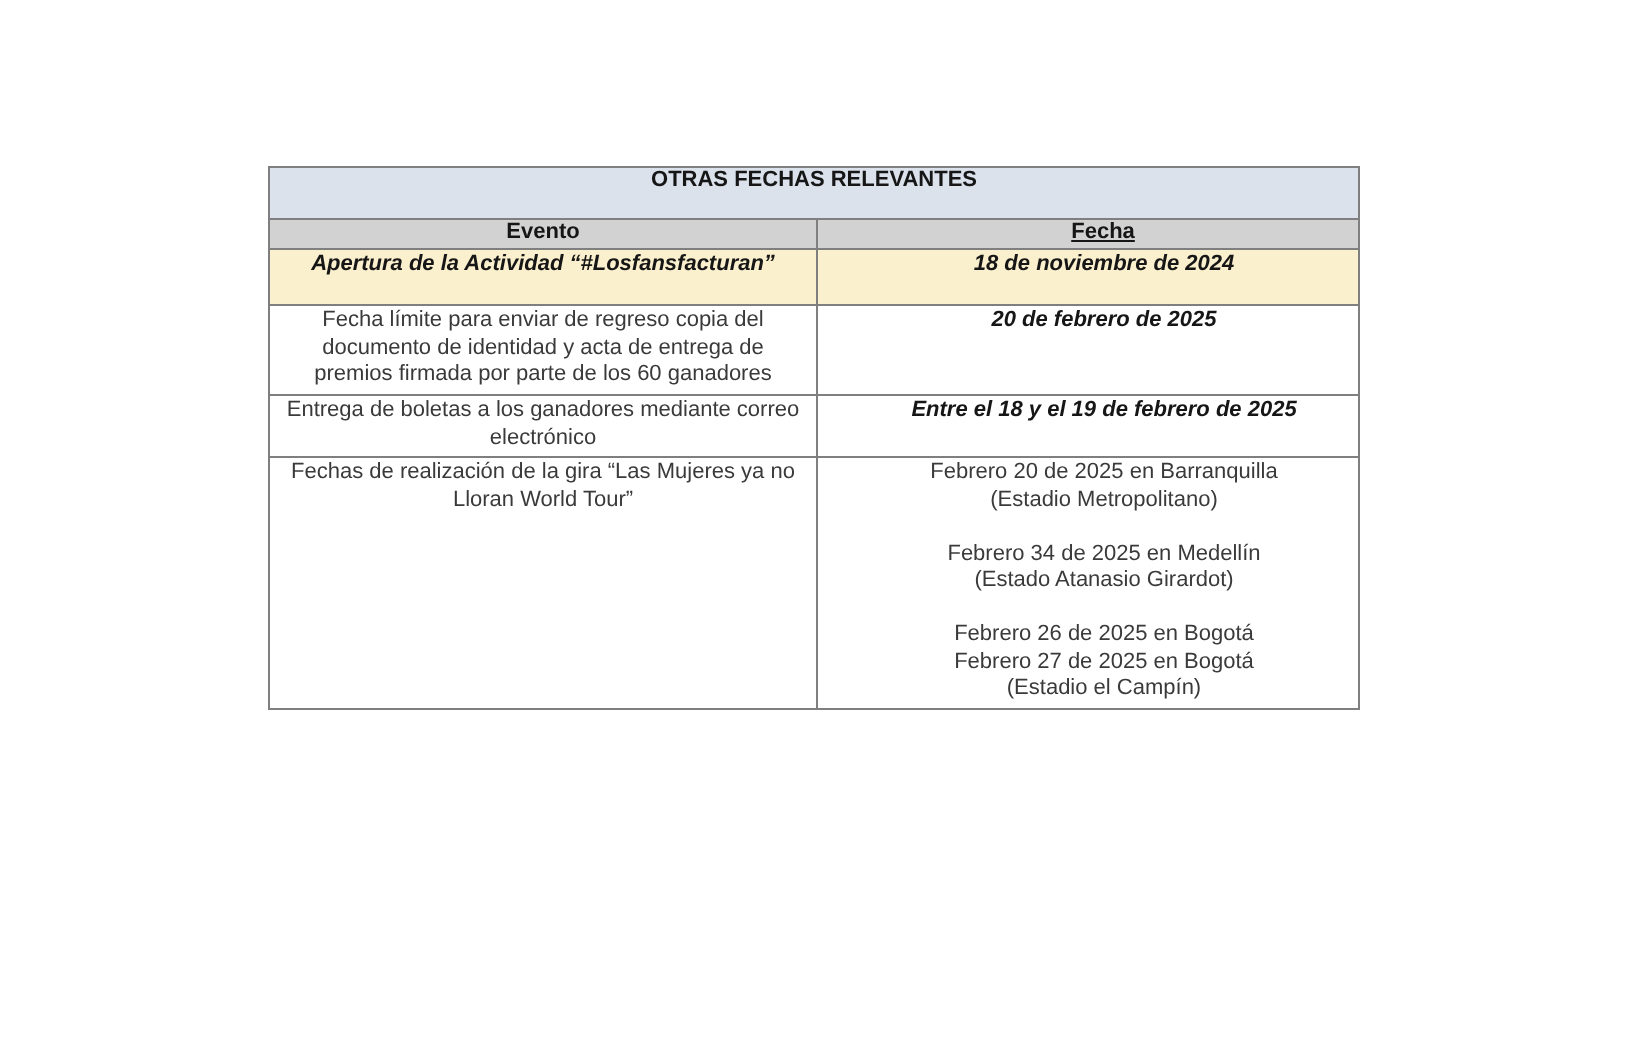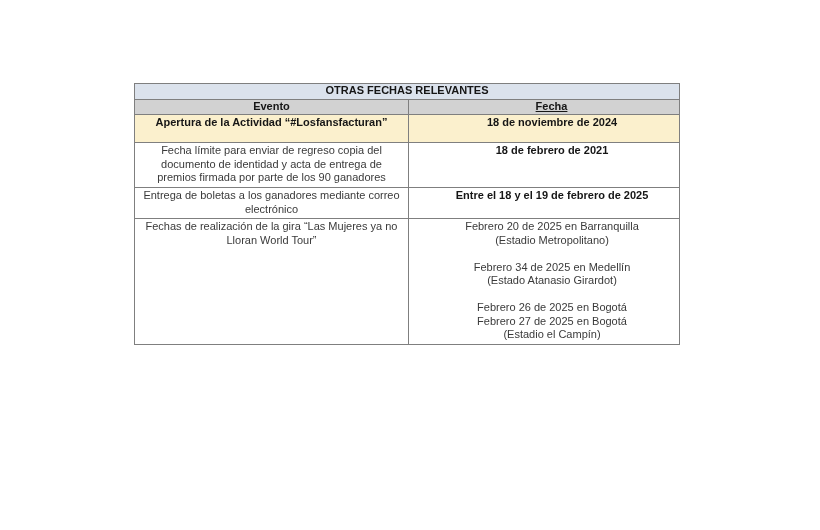--- a/index.html
+++ b/index.html
@@ -36,37 +36,38 @@
     padding: 1px 6px 2px 6px;
     font-weight: normal;
     overflow: hidden;
   }
   tr.title-row th {
     background: var(--title-row-bg, #dbe2ec);
     text-align: center;
     font-weight: bold;
     color: var(--text-bold, #161616);
     height: 12px;
-    padding: 0 6px 1px 6px;
+    padding: 0 6px 11px 6px;
   }
   tr.header-row th {
     background: var(--header-row-bg, #d2d2d2);
     font-weight: bold;
     color: var(--text-bold, #161616);
     height: 12px;
     padding: 0 6px 1px 6px;
   }
   tr.header-row th.h-fecha { padding-left: 21px; text-decoration: underline; }
   td.fecha {
     padding-left: 22px;
     white-space: pre-wrap;
   }
   .bold, td.bold {
     font-weight: bold;
     color: var(--text-bold, #161616);
+    font-style: italic;
   }
   tr.cream td { background: var(--highlight-row-bg, #fbf0cd); }
   tr.r0 td { height: 24px; }
   tr.r1 td { height: 41px; }
   tr.r2 td { height: 40px; }
   tr.r3 td { height: 25px; }
   tr.r4 td { height: 41px; }
   tr.r5 td { height: 27px; }
   tr.r6 td { height: 122px; }
 </style>
@@ -87,22 +88,22 @@
         <th class="h-evento">Evento</th>
         <th class="h-fecha">Fecha</th>
       </tr>
     </thead>
     <tbody>
       <tr class="r0 cream">
         <td class="evento bold">Apertura de la Actividad “#Losfansfacturan”</td>
         <td class="fecha bold">18 de noviembre de 2024</td>
       </tr>
       <tr class="r4">
-        <td class="evento">Fecha límite para enviar de regreso copia del documento de identidad y acta de entrega de premios firmada por parte de los 90 ganadores</td>
-        <td class="fecha bold">18 de febrero de 2021</td>
+        <td class="evento">Fecha límite para enviar de regreso copia del documento de identidad y acta de entrega de premios firmada por parte de los 60 ganadores</td>
+        <td class="fecha bold">20 de febrero de 2025</td>
       </tr>
       <tr class="r5">
         <td class="evento">Entrega de boletas a los ganadores mediante correo electrónico</td>
         <td class="fecha bold">Entre el 18 y el 19 de febrero de 2025</td>
       </tr>
       <tr class="r6">
         <td class="evento">Fechas de realización de la gira “Las Mujeres ya no Lloran World Tour”</td>
         <td class="fecha">Febrero 20 de 2025 en Barranquilla
 (Estadio Metropolitano)
 

